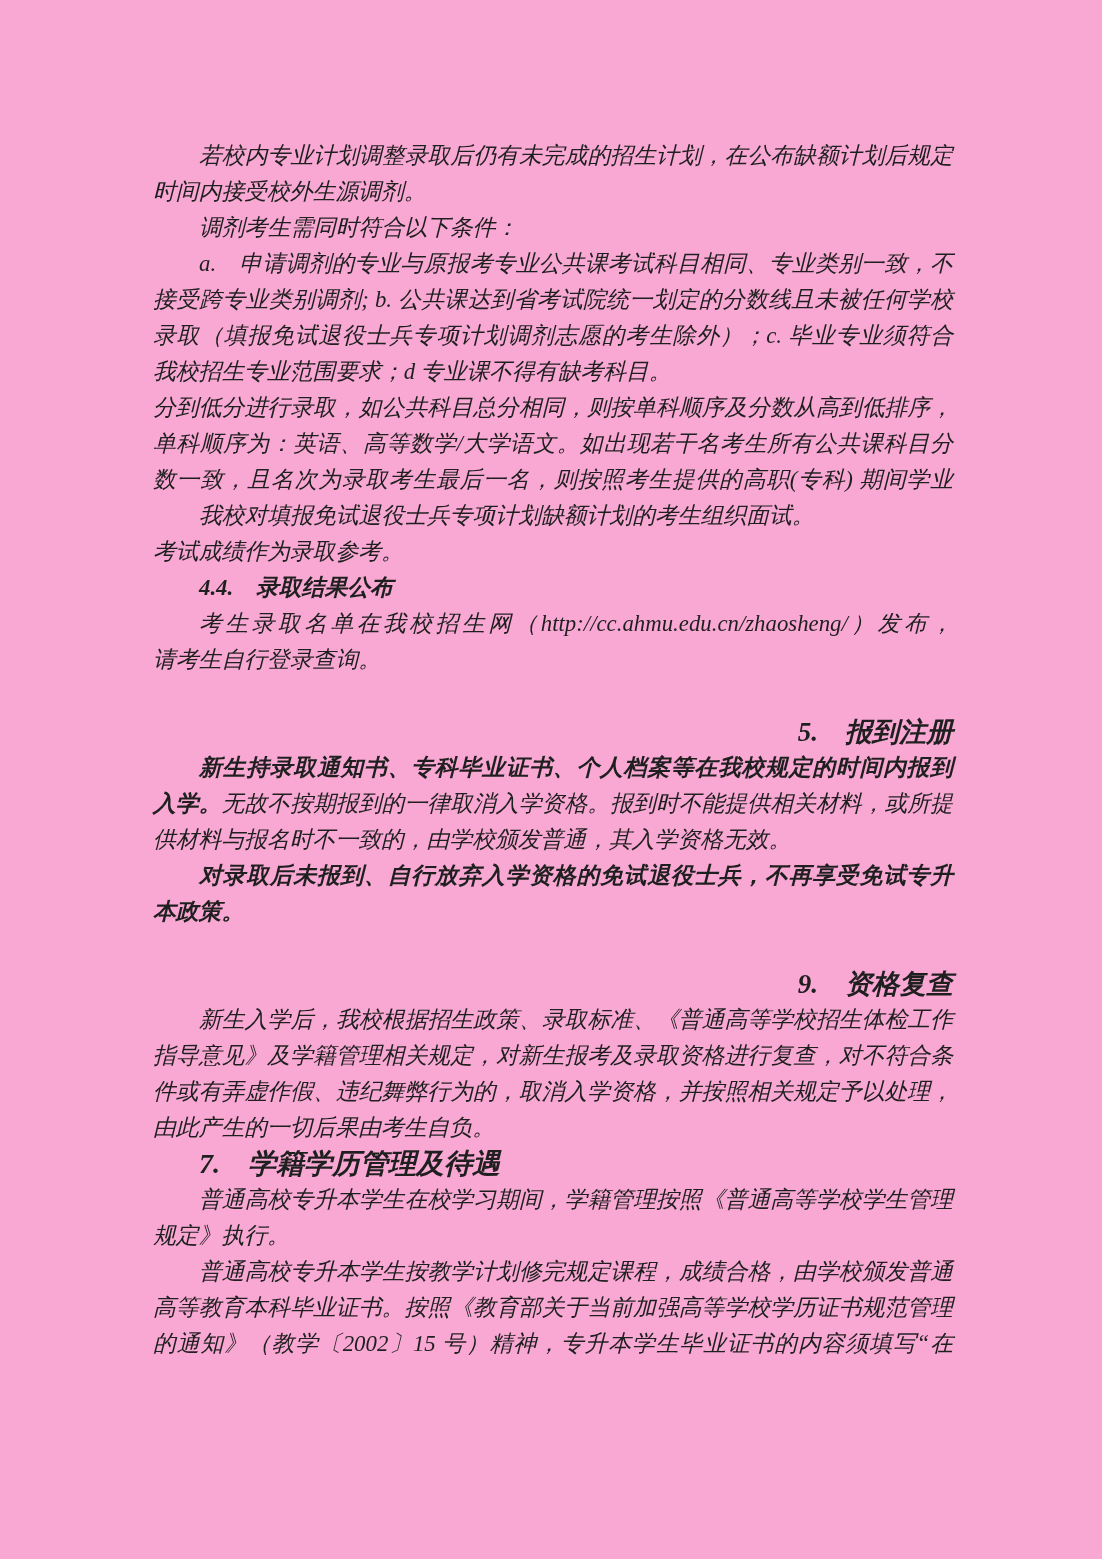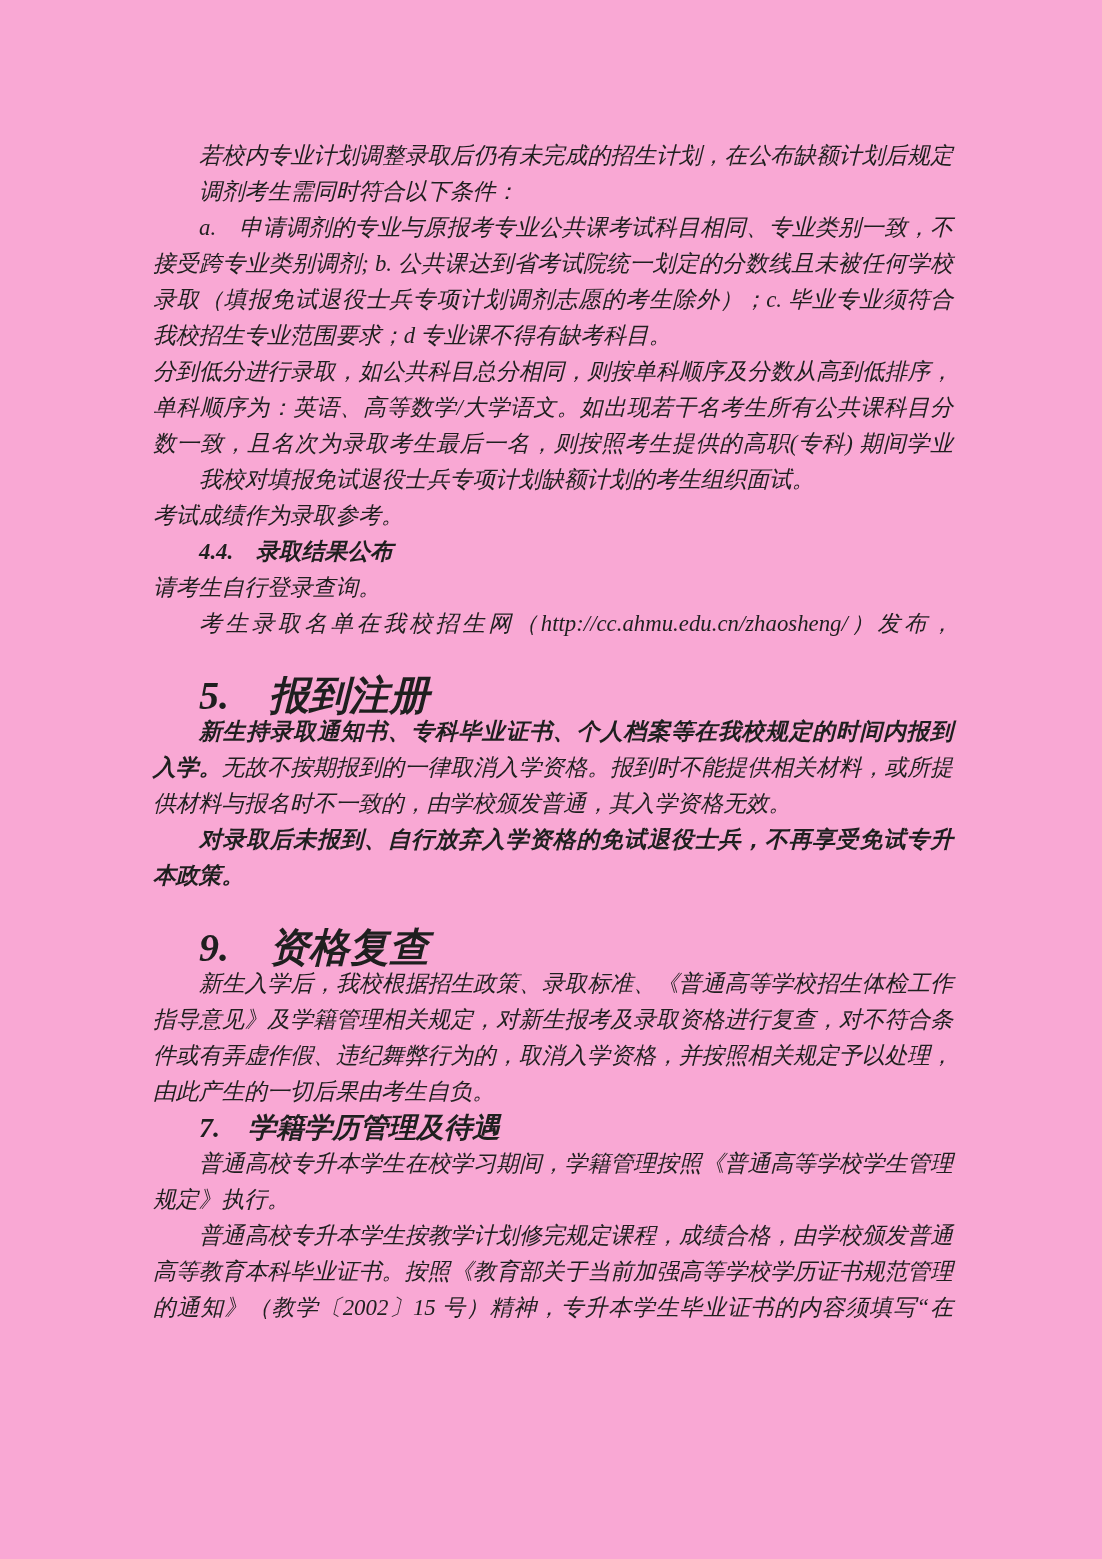--- a/index.html
+++ b/index.html
@@ -33,48 +33,50 @@
     text-align: justify;
     text-align-last: justify;
   }
   .line.indent {
     padding-left: 46px;
   }
   .line.bold {
     font-weight: bold;
   }
   .line.h-lg {
-    font-size: 40px;
+    font-size: 27px;
     line-height: 36px;
+    text-align: right;
   }
   .line.h-md {
     font-size: 28px;
     line-height: 36px;
   }
   .seg-bold { font-weight: bold; }
 </style>
 </head>
 <body>
 
 <div class="page">
   <div class="content" style="color: rgb(31, 31, 31);">
       <div class="line fill indent"><span class="">若校内专业计划调整录取后仍有未完成的招生计划，在公布缺额计划后规定</span></div>
+      <div class="line"><span class="">时间内接受校外生源调剂。</span></div>
       <div class="line indent"><span class="">调剂考生需同时符合以下条件：</span></div>
       <div class="line fill indent"><span class="">a.　申请调剂的专业与原报考专业公共课考试科目相同、专业类别一致，不</span></div>
       <div class="line fill"><span class="">接受跨专业类别调剂; b. 公共课达到省考试院统一划定的分数线且未被任何学校</span></div>
       <div class="line fill"><span class="">录取（填报免试退役士兵专项计划调剂志愿的考生除外）；c. 毕业专业须符合</span></div>
       <div class="line"><span class="">我校招生专业范围要求；d 专业课不得有缺考科目。</span></div>
       <div class="line fill"><span class="">分到低分进行录取，如公共科目总分相同，则按单科顺序及分数从高到低排序，</span></div>
       <div class="line fill"><span class="">单科顺序为：英语、高等数学/大学语文。如出现若干名考生所有公共课科目分</span></div>
       <div class="line fill"><span class="">数一致，且名次为录取考生最后一名，则按照考生提供的高职(专科) 期间学业</span></div>
       <div class="line indent"><span class="">我校对填报免试退役士兵专项计划缺额计划的考生组织面试。</span></div>
       <div class="line"><span class="">考试成绩作为录取参考。</span></div>
       <div class="line indent bold"><span class="seg-bold">4.4.　录取结果公布</span></div>
+      <div class="line fill indent"><span class="">考生录取名单在我校招生网（http://cc.ahmu.edu.cn/zhaosheng/）发布，</span></div>
       <div class="line"><span class="">请考生自行登录查询。</span></div>
-      <div class="line fill indent"><span class="">考生录取名单在我校招生网（http://cc.ahmu.edu.cn/zhaosheng/）发布，</span></div>
       <div class="line h-lg indent bold" style="margin-top: 36px;"><span class="seg-bold">5.　报到注册</span></div>
       <div class="line fill indent bold"><span class="seg-bold">新生持录取通知书、专科毕业证书、个人档案等在我校规定的时间内报到</span></div>
       <div class="line fill"><span class="seg-bold">入学。</span><span class="">无故不按期报到的一律取消入学资格。报到时不能提供相关材料，或所提</span></div>
       <div class="line"><span class="">供材料与报名时不一致的，由学校颁发普通，其入学资格无效。</span></div>
       <div class="line fill indent bold"><span class="seg-bold">对录取后未报到、自行放弃入学资格的免试退役士兵，不再享受免试专升</span></div>
       <div class="line bold"><span class="seg-bold">本政策。</span></div>
       <div class="line h-lg indent bold" style="margin-top: 36px;"><span class="seg-bold">9.　资格复查</span></div>
       <div class="line fill indent"><span class="">新生入学后，我校根据招生政策、录取标准、《普通高等学校招生体检工作</span></div>
       <div class="line fill"><span class="">指导意见》及学籍管理相关规定，对新生报考及录取资格进行复查，对不符合条</span></div>
       <div class="line fill"><span class="">件或有弄虚作假、违纪舞弊行为的，取消入学资格，并按照相关规定予以处理，</span></div>

